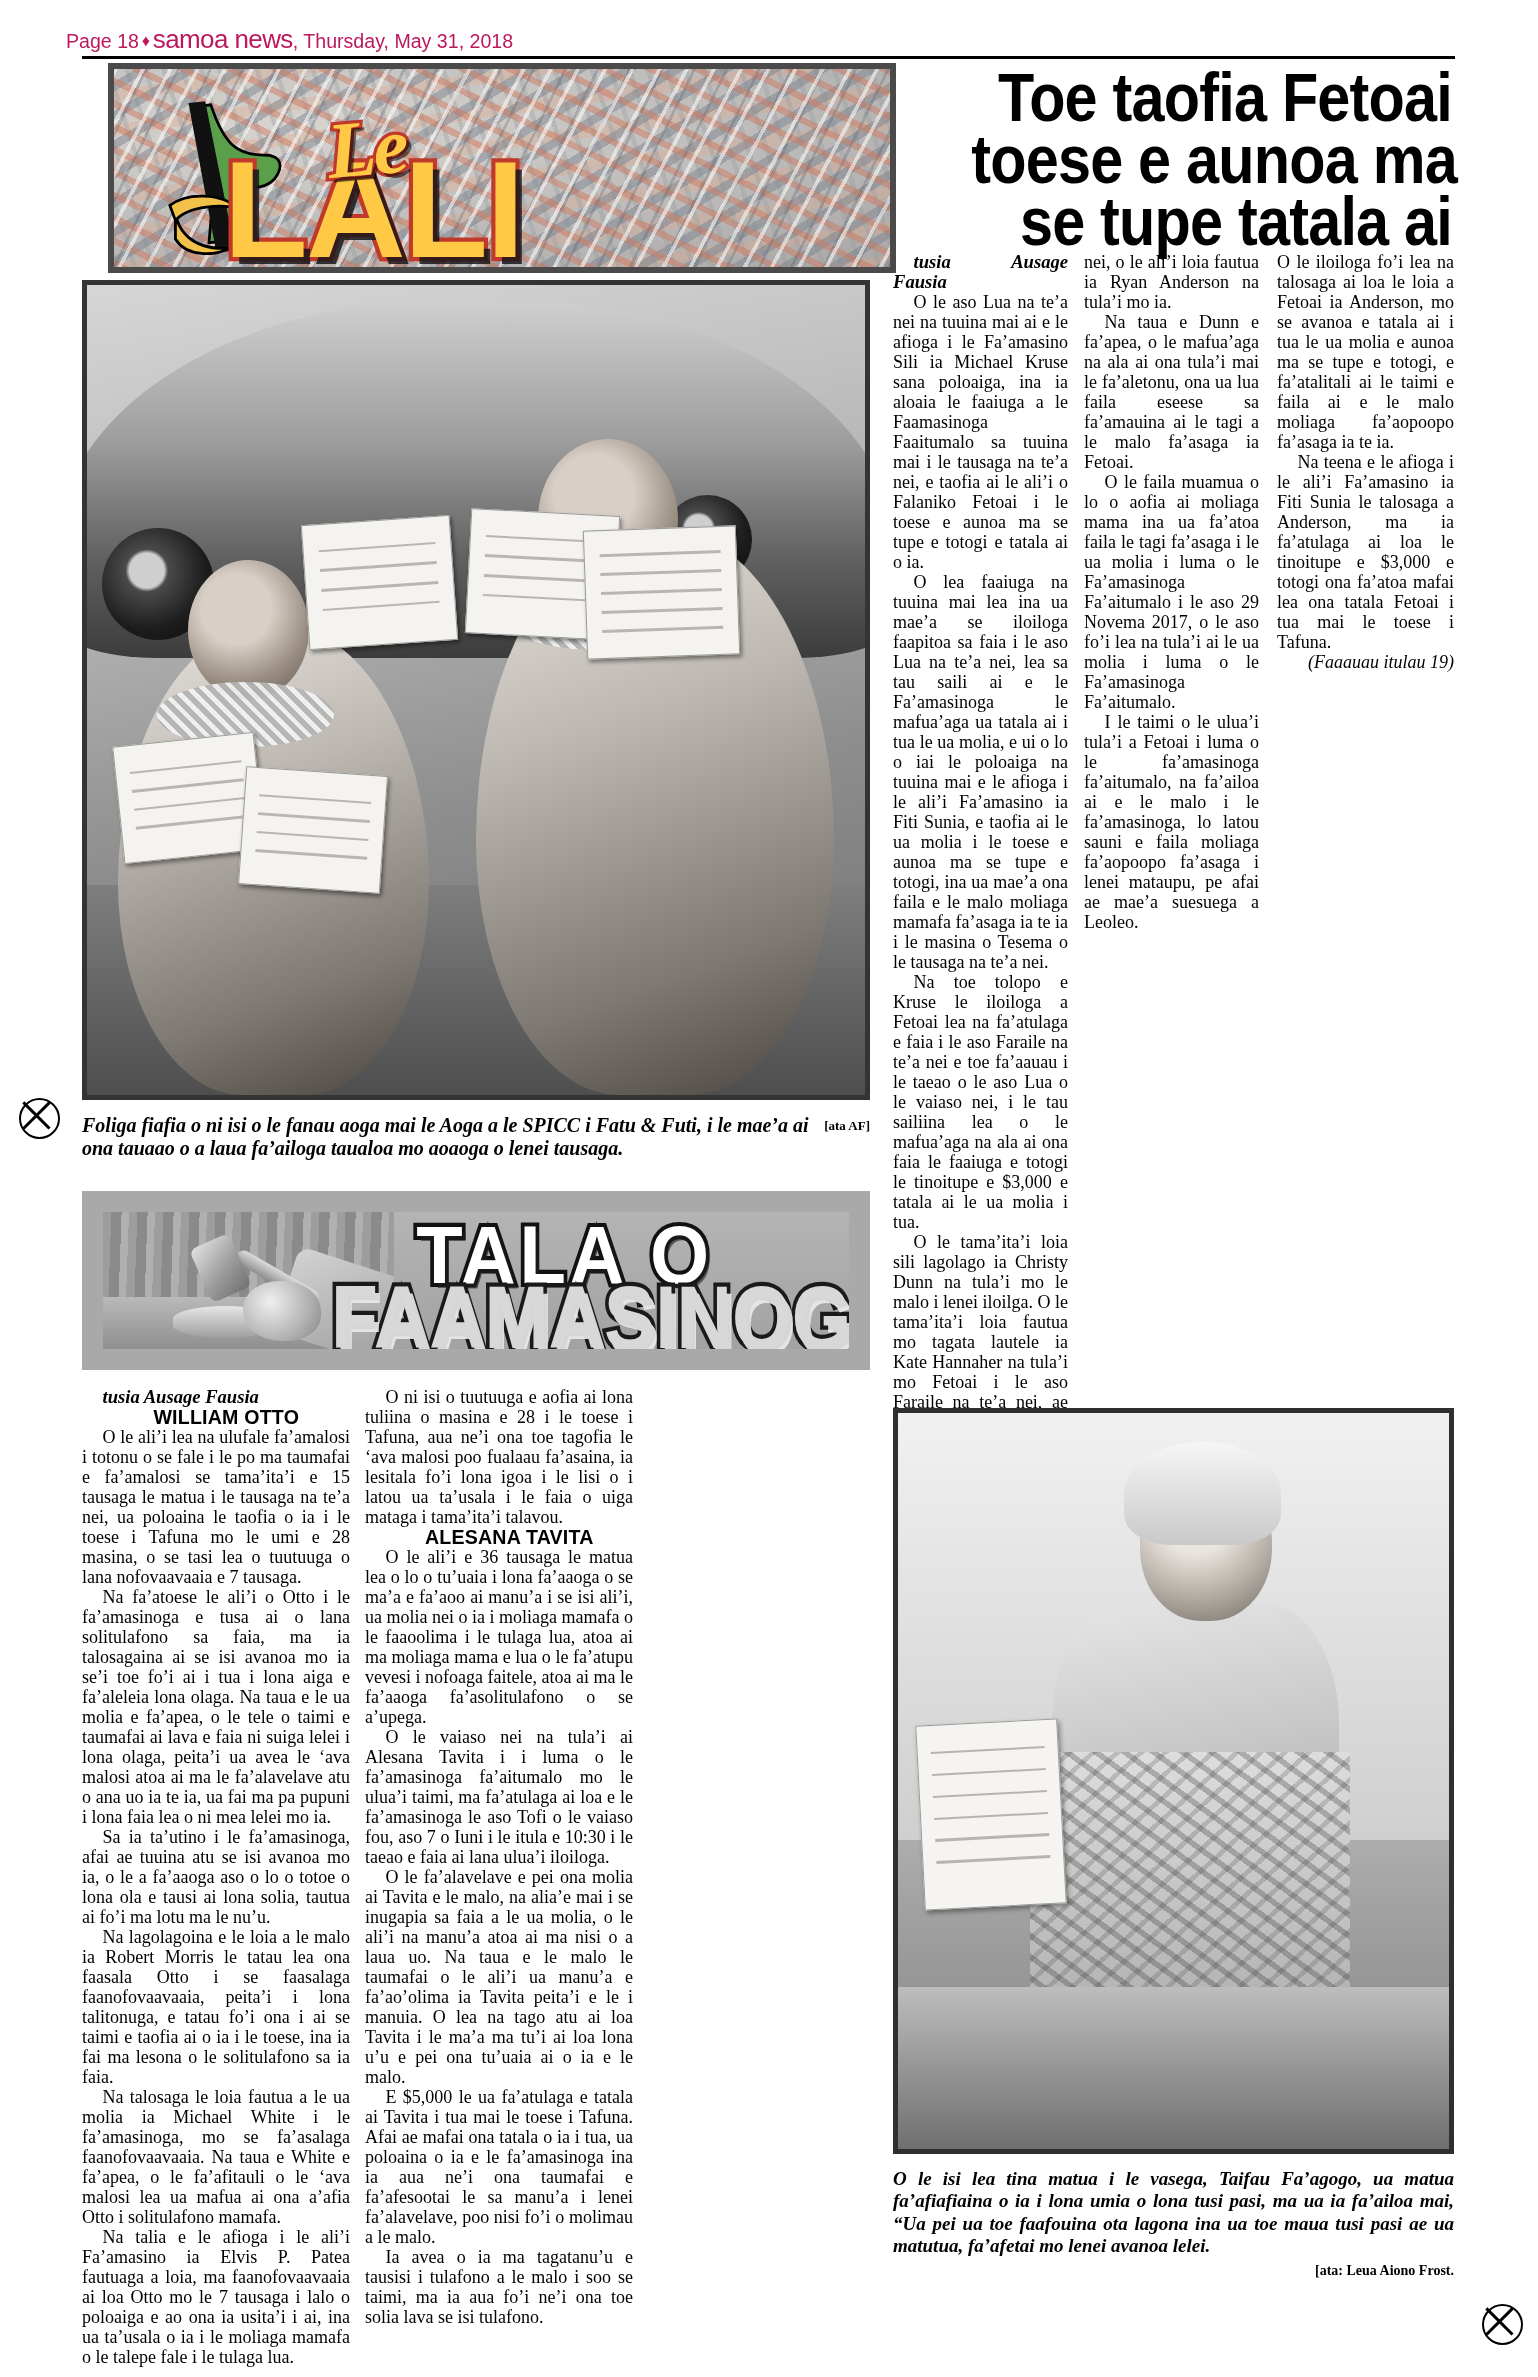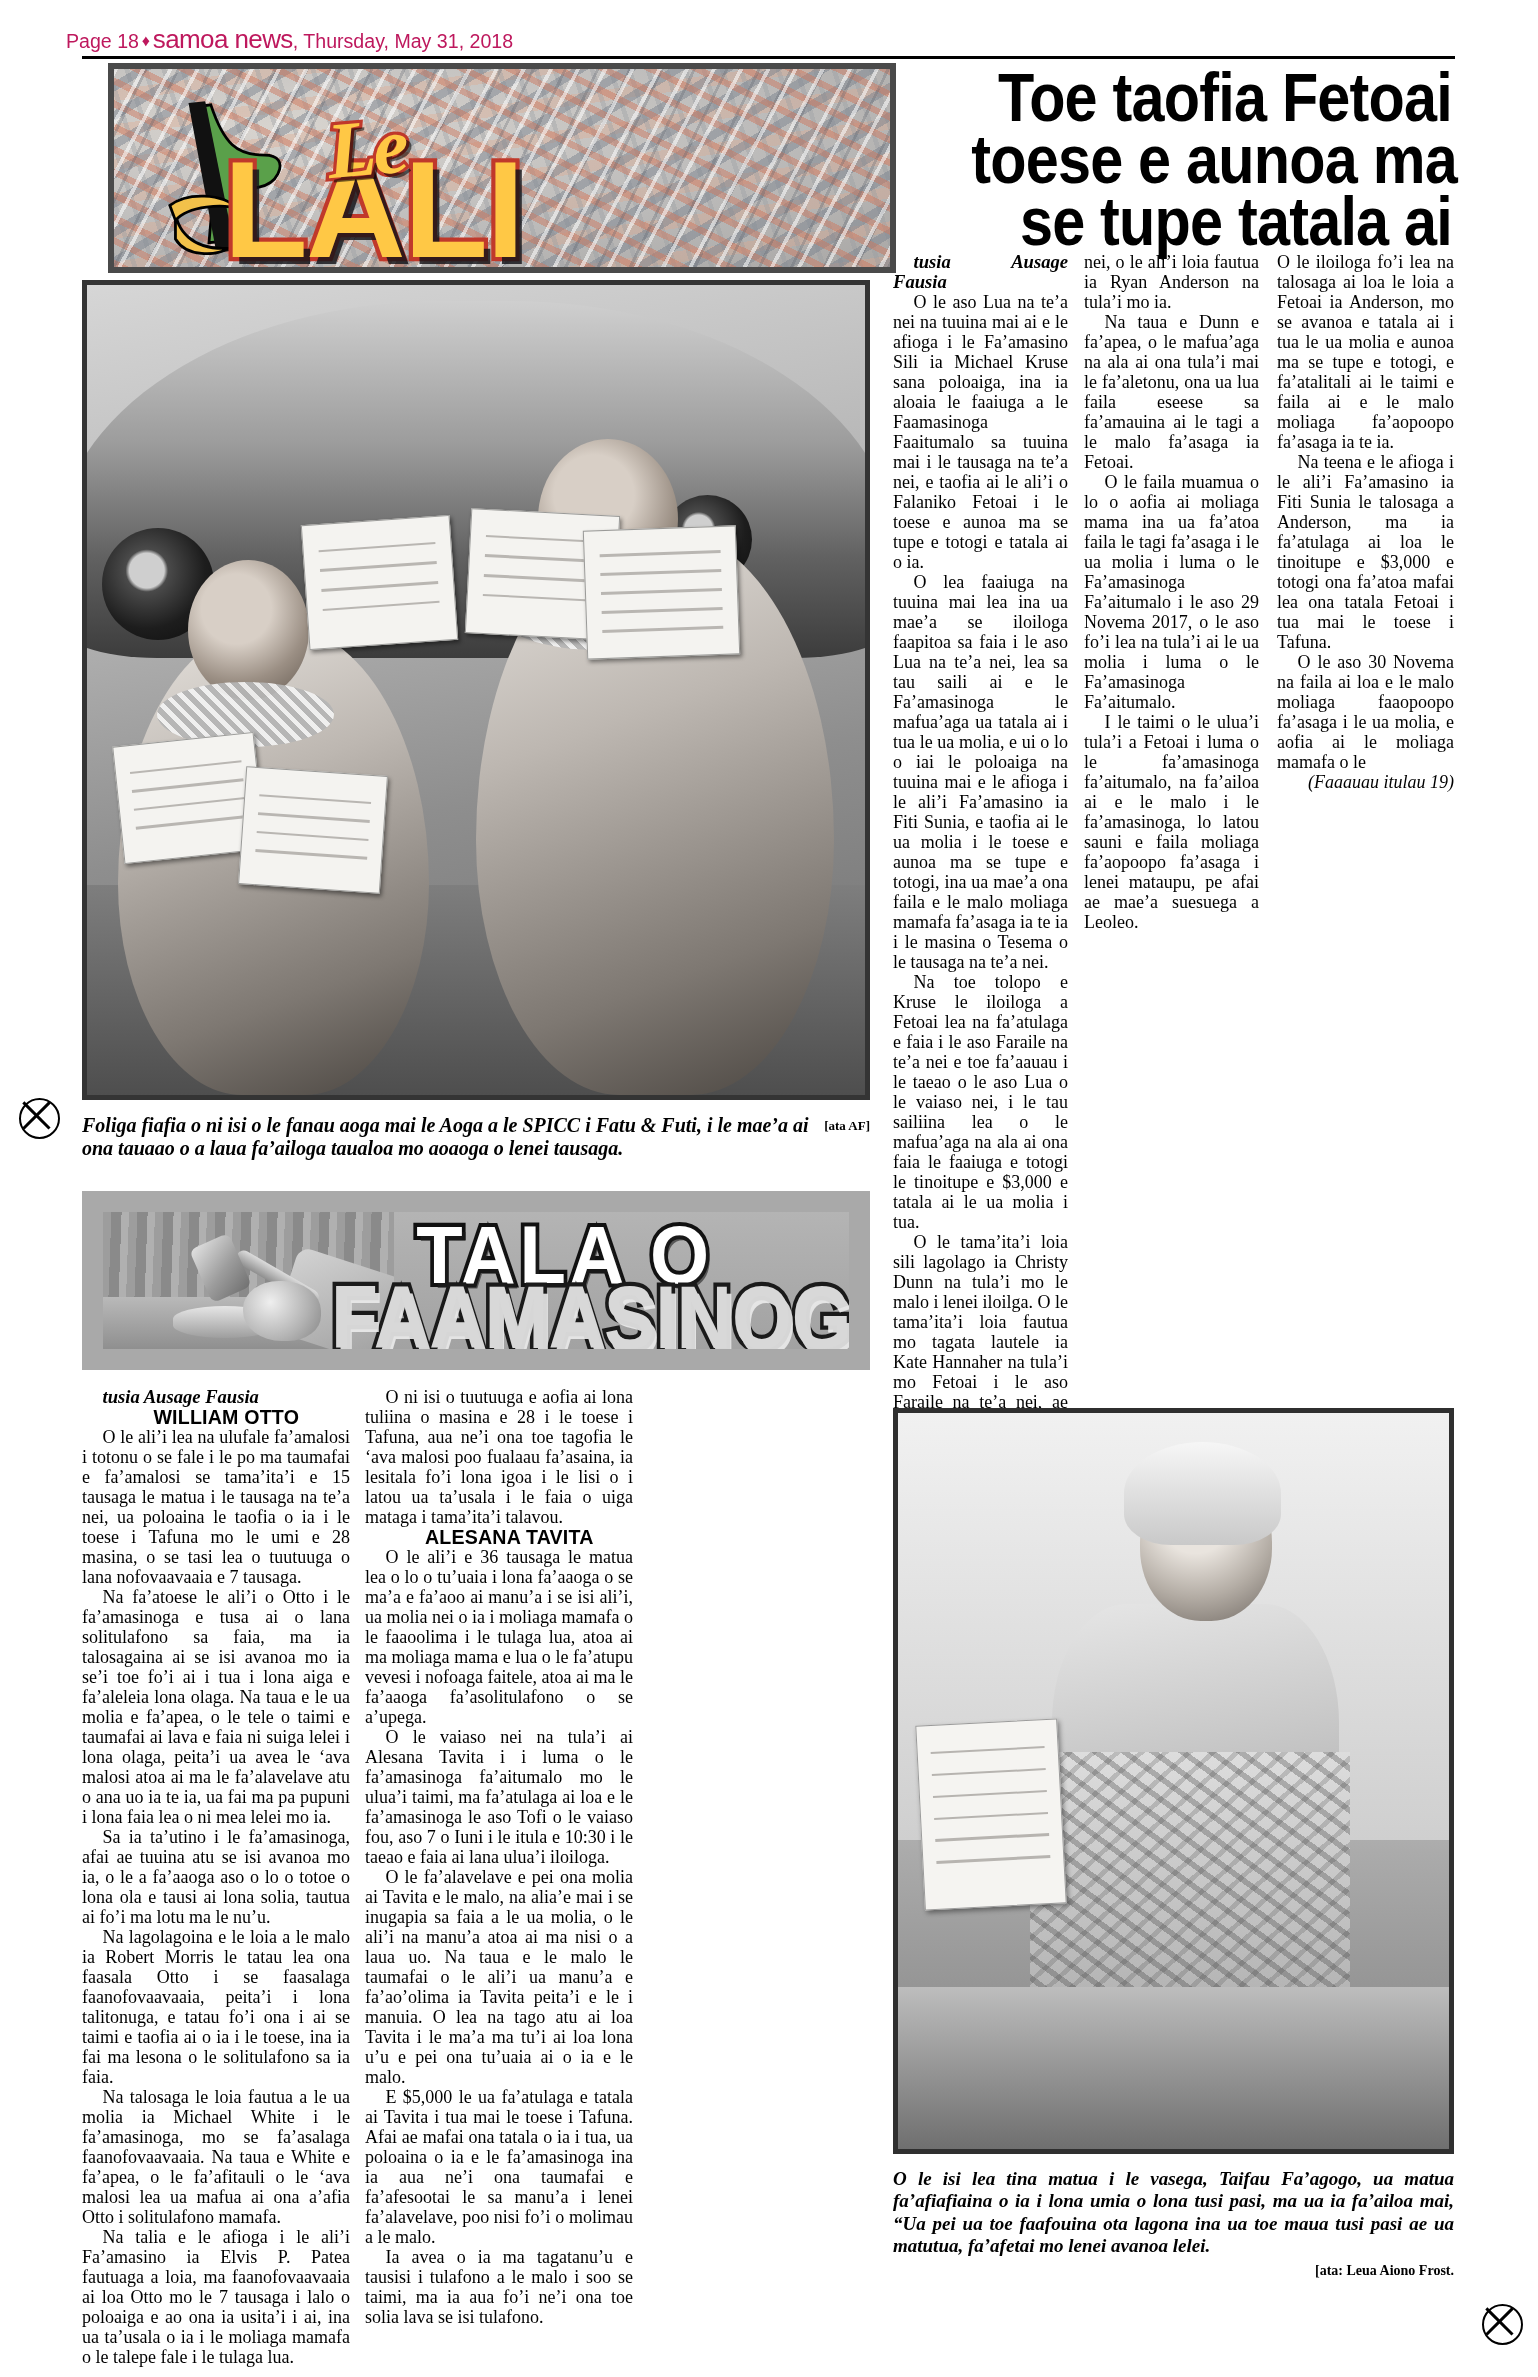--- a/index.html
+++ b/index.html
@@ -341,21 +341,20 @@
   </div>
   <div class="col" id="col-t2">
     <p class="noind">nei, o le ali’i loia fautua ia Ryan Anderson na tula’i mo ia.</p>
     <p>Na taua e Dunn e fa’apea, o le mafua’aga na ala ai ona tula’i mai le fa’aletonu, ona ua lua faila eseese sa fa’amauina ai le tagi a le malo fa’asaga ia Fetoai.</p>
     <p>O le faila muamua o lo o aofia ai moliaga mama ina ua fa’atoa faila le tagi fa’asaga i le ua molia i luma o le Fa’amasinoga Fa’aitumalo i le aso 29 Novema 2017, o le aso fo’i lea na tula’i ai le ua molia i luma o le Fa’amasinoga Fa’aitumalo.</p>
     <p>I le taimi o le ulua’i tula’i a Fetoai i luma o le fa’amasinoga fa’aitumalo, na fa’ailoa ai e le malo i le fa’amasinoga, lo latou sauni e faila moliaga fa’aopoopo fa’asaga i lenei mataupu, pe afai ae mae’a suesuega a Leoleo.</p>
   </div>
   <div class="col" id="col-t3">
     <p class="noind">O le iloiloga fo’i lea na talosaga ai loa le loia a Fetoai ia Anderson, mo se avanoa e tatala ai i tua le ua molia e aunoa ma se tupe e totogi, e fa’atalitali ai le taimi e faila ai e le malo moliaga fa’aopoopo fa’asaga ia te ia.</p>
     <p>Na teena e le afioga i le ali’i Fa’amasino ia Fiti Sunia le talosaga a Anderson, ma ia fa’atulaga ai loa le tinoitupe e $3,000 e totogi ona fa’atoa mafai lea ona tatala Fetoai i tua mai le toese i Tafuna.</p>
-    <p>O le aso 30 Novema na faila ai loa e le malo moliaga faaopoopo fa’asaga i le ua molia, e aofia ai le moliaga mamafa o le</p>
     <p class="contnote">(Faaauau itulau 19)</p>
   </div>
 
   <div class="photo-top">
     <div class="ph">
       <div class="car"></div>
       <div class="wheel" style="left:2%;top:30%;"></div>
       <div class="wheel" style="left:74%;top:26%;width:89px;height:89px;"></div>
       <div class="ground"></div>
 

